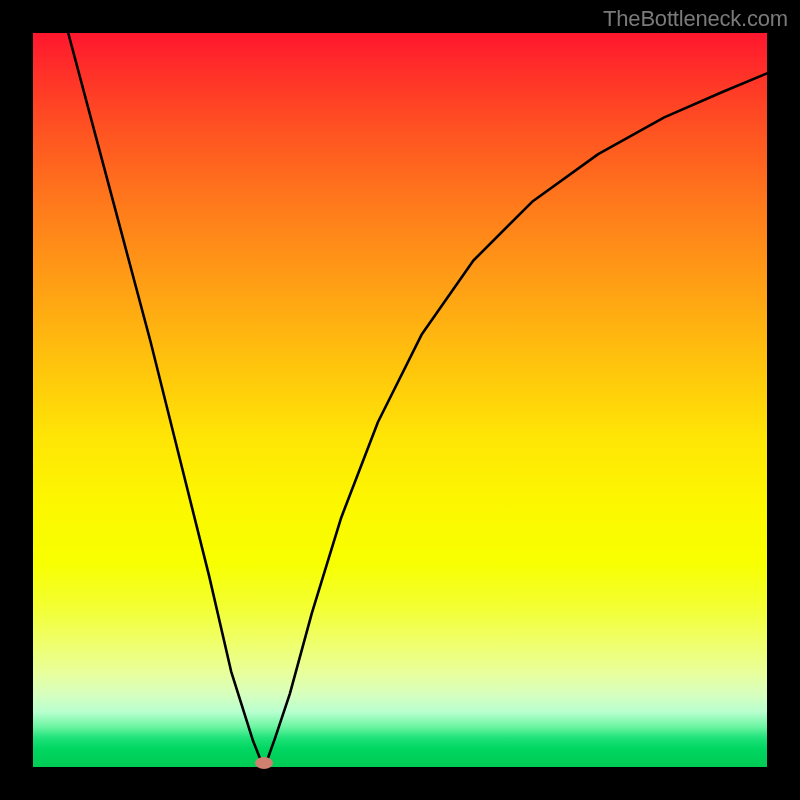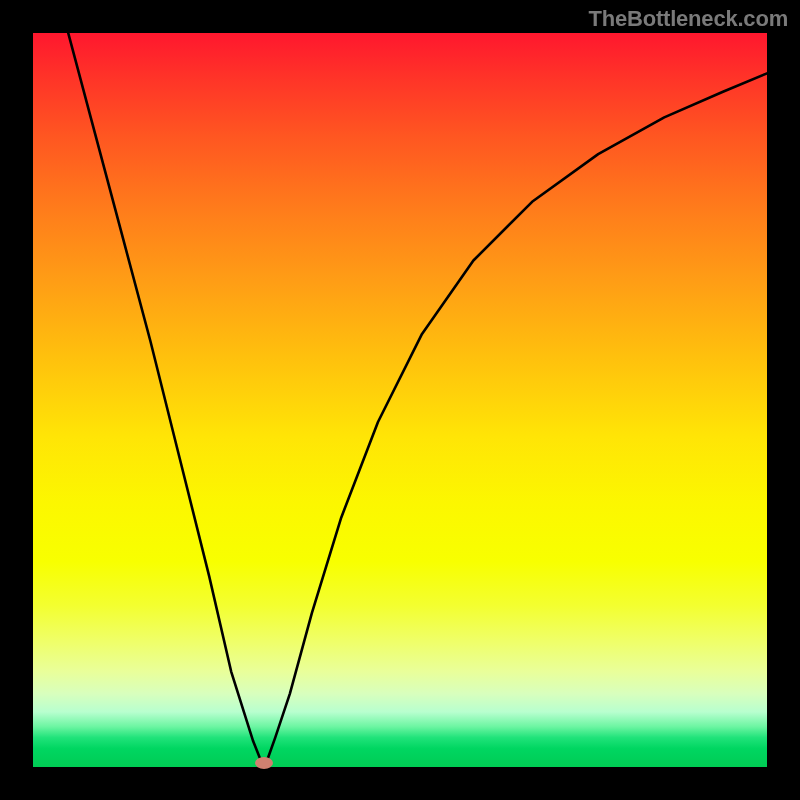--- a/index.html
+++ b/index.html
@@ -45,21 +45,21 @@
       #00cc54 100%
     );
   }
   .watermark {
     position: absolute;
     top: 6px;
     right: 12px;
     color: #7a7a7a;
     font-size: 22px;
     letter-spacing: -0.2px;
-    font-weight: 700;
+    font-weight: 400;
     user-select: none;
   }
   .curve {
     position: absolute;
     left: 0;
     top: 0;
     width: 734px;
     height: 734px;
     pointer-events: none;
   }

